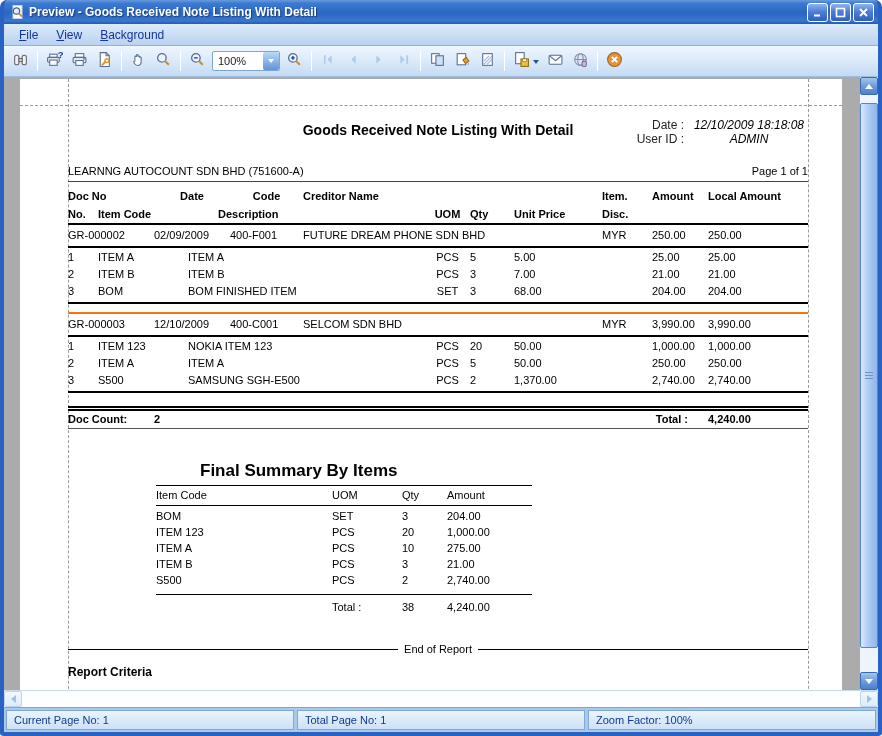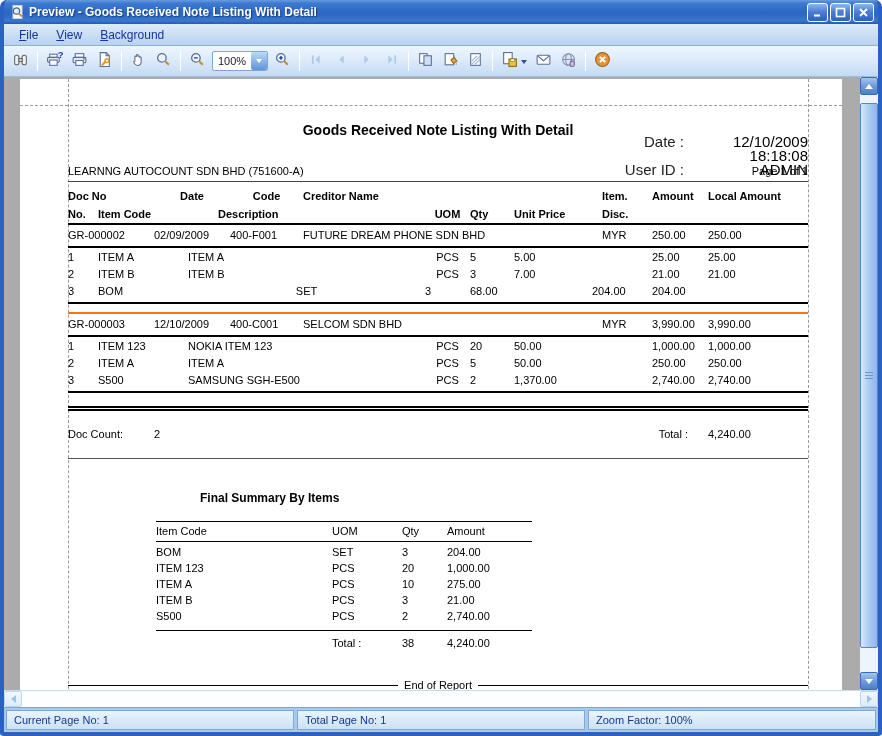--- a/index.html
+++ b/index.html
@@ -31,66 +31,66 @@
 
   
   .toolbar{height:31px;flex:0 0 31px;display:flex;align-items:center;padding:0 4px;
     background:linear-gradient(180deg,#eef6fe 0%,#d9e8f9 55%,#c3daf3 100%);
     border-bottom:1px solid #9dbede;}
   .tbtn{width:25px;height:24px;display:flex;align-items:center;justify-content:center;
     border-radius:2px;}
   .tbtn svg{width:17px;height:17px;}
   .tbtn.wide{width:34px;}
   .tsep{width:1px;height:20px;background:#a4c2e2;border-right:1px solid #fff;margin:0 4px;}
-  .zoombox{width:56px;height:20px;background:#fff;border:1px solid #7ea6d0;border-radius:2px;
+  .zoombox{width:68px;height:20px;background:#fff;border:1px solid #7ea6d0;border-radius:2px;
     display:flex;align-items:center;margin:0 2px;font-size:11px;color:#222;}
   .zoombox .zval{flex:1;padding-left:5px;}
   .zarrow{width:16px;height:18px;border-radius:2px;margin-right:0px;
     background:linear-gradient(180deg,#bcd9f6,#5f93d8);display:flex;align-items:center;justify-content:center;}
   .zarrow i{width:0;height:0;border:3px solid transparent;border-top:4px solid #fff;margin-top:3px;}
   .caret{width:0;height:0;border:3px solid transparent;border-top:4px solid #33508c;margin-left:3px;margin-top:4px;}
 
   
   .preview{flex:1;position:relative;background:#ababab;overflow:hidden;}
   .page{position:absolute;left:16px;top:2px;width:822px;height:660px;background:#fff;}
   .guide{position:absolute;pointer-events:none;}
   .gvl{left:48px;top:0;bottom:0;border-left:1px dashed #9a9a9a;}
   .gvr{left:788px;top:0;bottom:0;border-left:1px dashed #9a9a9a;}
   .gh{top:26px;left:0;right:0;border-top:1px dashed #9a9a9a;}
   .pcontent{position:relative;height:100%;padding:0 34px 0 48px;font-size:11px;color:#000;}
 
-  .meta{position:absolute;top:18px;right:34px;font-size:15px;}
+  .meta{position:absolute;top:1px;right:34px;font-size:12px;}
   .meta .row{display:flex;justify-content:flex-end;line-height:14px;}
   .meta .lab{text-align:right;margin-right:6px;color:#222;}
-  .meta .val{width:118px;text-align:right;}
+  .meta .val{width:118px;text-align:center;font-style:italic;}
 
   .rpt-title{margin-top:38px;text-align:center;font-size:14px;font-weight:bold;line-height:26px;}
   .company-row{display:flex;justify-content:space-between;margin-top:22px;
     border-bottom:1px solid #444;padding-bottom:3px;line-height:13px;}
 
   .thead{margin-top:5px;border-bottom:2px solid #000;font-weight:bold;}
   .h1{display:grid;grid-template-columns:86px 76px 73px 1fr 60px 56px 100px;line-height:18px;}
   .h2,.d-row{display:grid;grid-template-columns:30px 90px 1fr 45px 44px 78px 60px 56px 100px;line-height:18px;}
   .g-row{display:grid;grid-template-columns:86px 76px 73px 1fr 60px 56px 100px;line-height:17px;
     padding:2px 0;border-bottom:2px solid #000;}
   .d-row{line-height:17px;}
   .d-rows{border-bottom:2px solid #000;padding:1px 0 2px;}
   .grp2{margin-top:8px;border-top:2px solid #f97316;}
   .r{}
   .c{text-align:center;}
   .pl10{padding-left:10px;}
   .pl30{padding-left:30px;}
 
   .dbl-rule{margin-top:13px;height:5px;border-top:2px solid #000;border-bottom:2px solid #000;}
-  .doccount{display:grid;grid-template-columns:86px 1fr 80px 100px;line-height:17px;padding:15px 0;
-    border-bottom:1px solid #555;}
+  .doccount{display:grid;grid-template-columns:86px 1fr 80px 100px;line-height:17px;padding:0 0;
+    border-bottom:1px solid #555;font-weight:bold;}
   .doccount .tl{text-align:right;padding-right:20px;}
 
   .summary{margin-left:88px;width:376px;margin-top:32px;}
-  .sum-title{font-weight:bold;font-size:12px;margin-bottom:16px;padding-left:44px;}
+  .sum-title{font-weight:bold;font-size:17px;margin-bottom:4px;padding-left:44px;}
   .sum-grid{display:grid;grid-template-columns:1fr 70px 45px 85px;line-height:16px;}
   .sum-head{border-top:1px solid #000;border-bottom:1px solid #000;padding:2px 0;line-height:15px;}
   .sum-body{padding:2px 0 4px;}
   .sum-total{border-top:1px solid #000;padding-top:4px;margin-top:2px;line-height:17px;}
 
   .eor{margin-top:26px;display:flex;align-items:center;}
   .eor .ln{flex:1;border-top:1px solid #000;}
   .eor .txt{padding:0 6px;line-height:14px;}
   .criteria-title{font-weight:bold;font-size:12px;margin-top:9px;}
 
@@ -378,20 +378,21 @@
               <span class="c">PCS</span>
               <span class="r">3</span>
               <span class="r">7.00</span>
               <span></span>
               <span class="r">21.00</span>
               <span class="r">21.00</span>
             </div>
             <div class="d-row">
               <span>3</span>
               <span>BOM</span>
+              <span>BOM FINISHED ITEM</span>
               <span class="c">SET</span>
               <span class="r">3</span>
               <span class="r">68.00</span>
               <span></span>
               <span class="r">204.00</span>
               <span class="r">204.00</span>
             </div>
           </div>
         </div>
 

